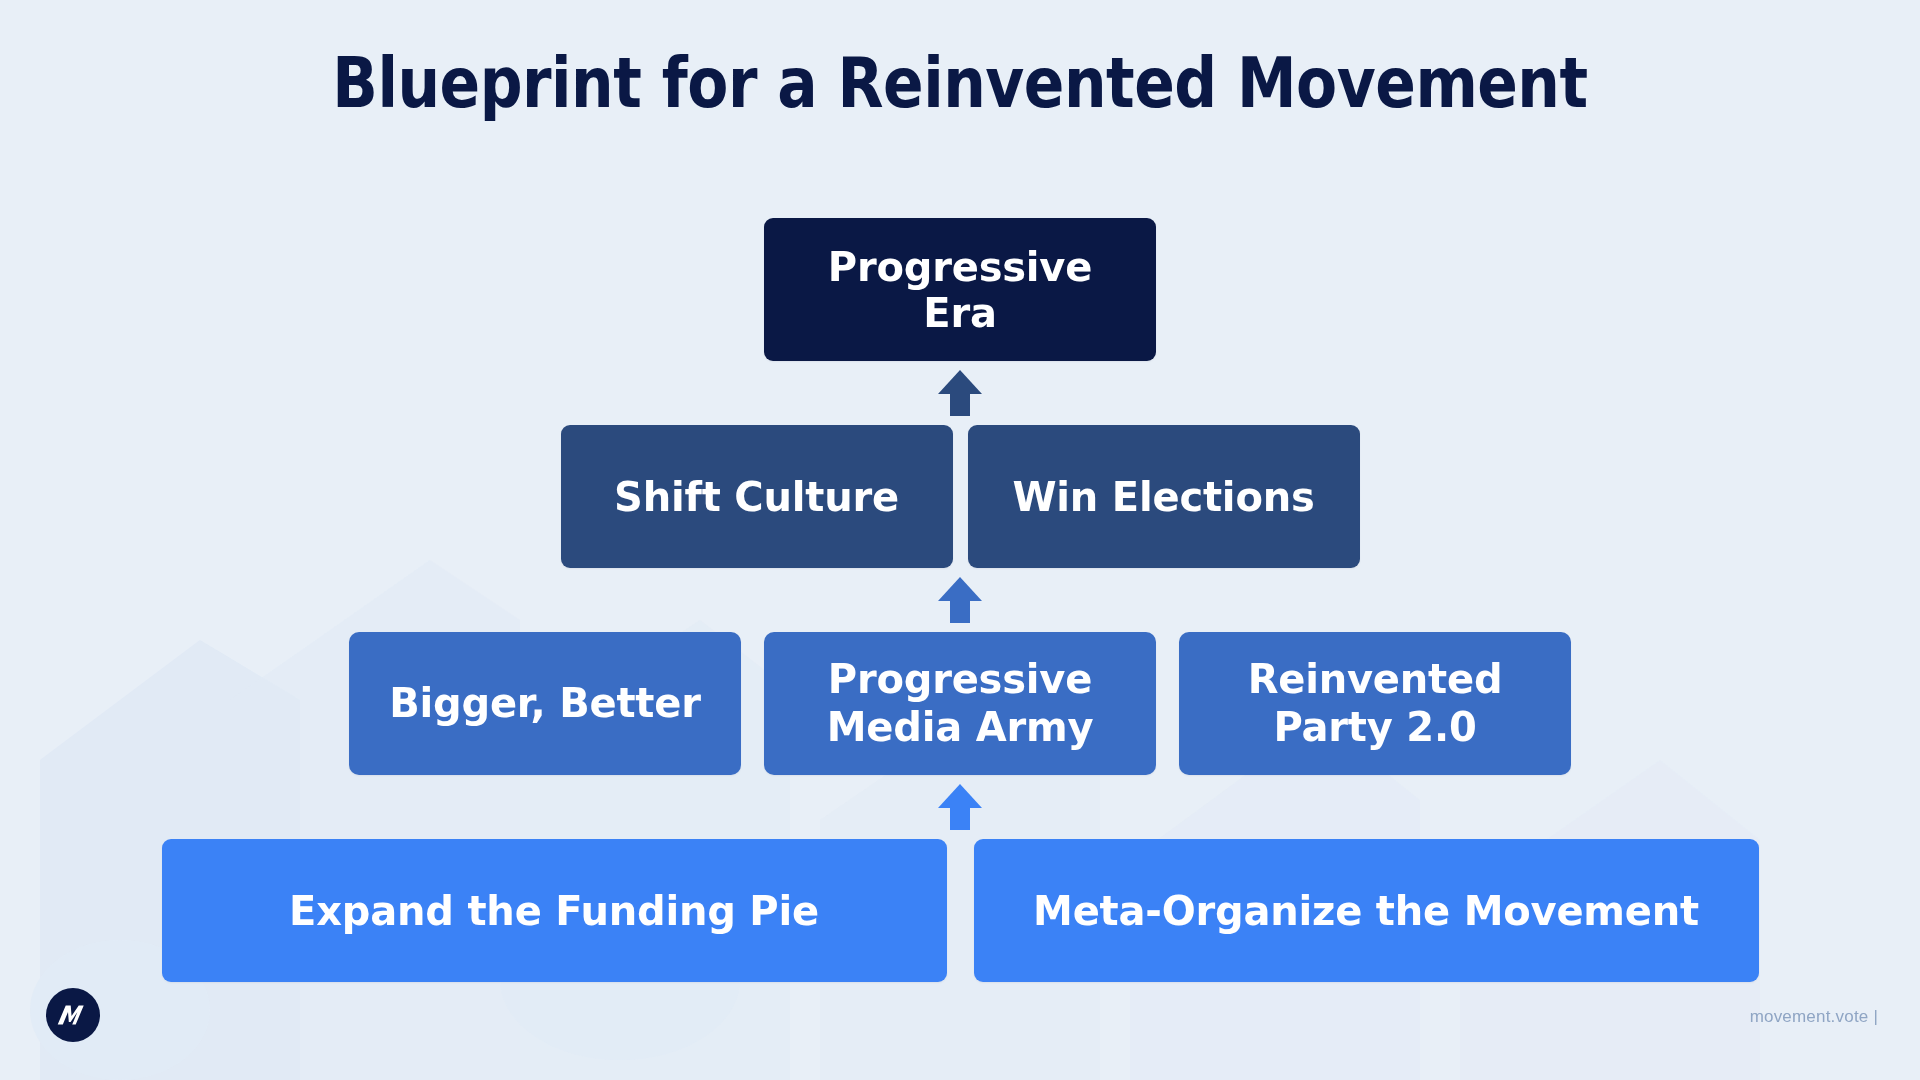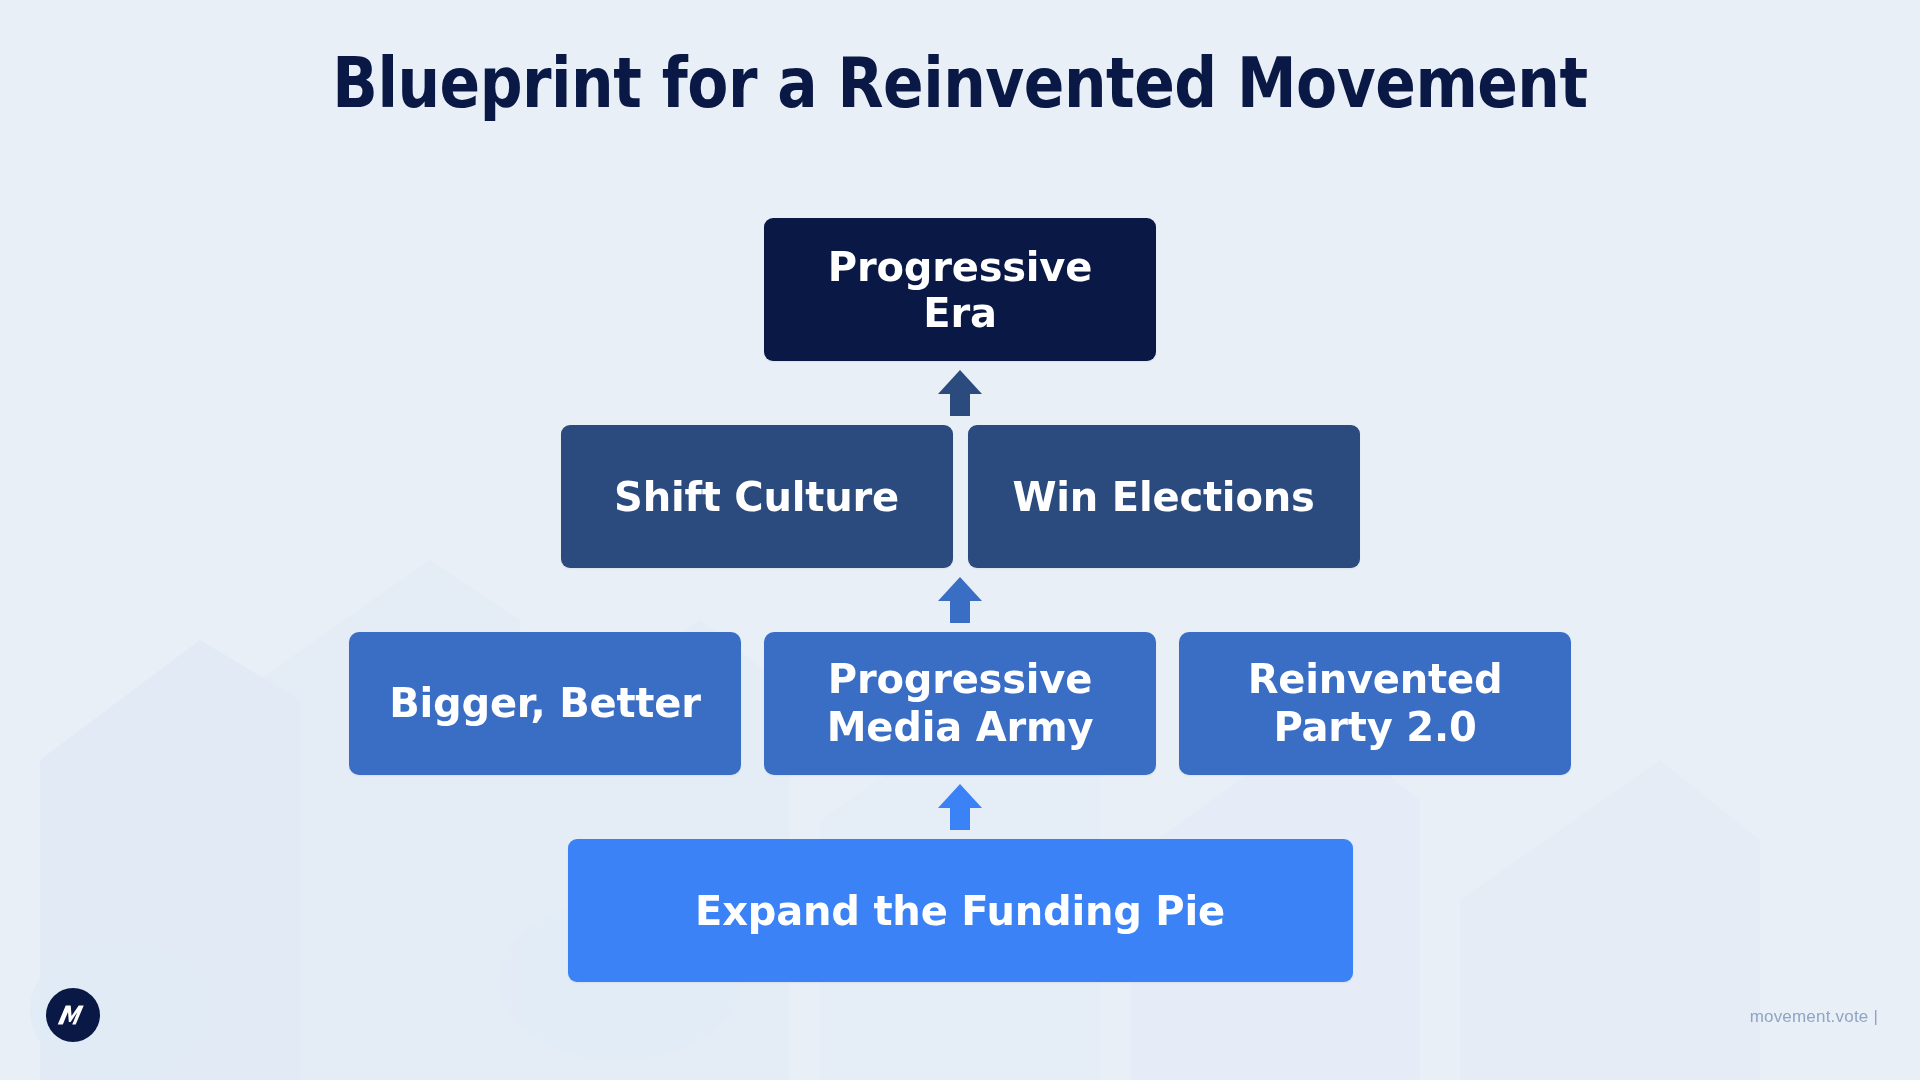--- a/index.html
+++ b/index.html
@@ -264,20 +264,23 @@
       <div class="arrow arrow-c">
         <span class="head"></span>
         <span class="shaft"></span>
       </div>
     </div>
 
     <div class="tier tier-4">
       <div class="node">
         <span>Expand the Funding Pie</span>
       </div>
+      <div class="node">
+        <span>Meta-Organize the Movement</span>
+      </div>
     </div>
 
   </div>
 
   <svg id="footer-logo" viewBox="0 0 54 54">
     <circle cx="27" cy="27" r="27" fill="#0a1845"></circle>
     <path d="M14.5 36.5 L19.5 17.5 L24.5 17.5 L27 28 L32.5 17.5 L37.5 17.5 L32.5 36.5 L29 36.5 L32.2 24 L27 34 L25.2 34 L22.8 24 L19.6 36.5 Z" fill="#ffffff" transform="skewX(-9) translate(3,0)"></path>
   </svg>
 
   <div id="footer-url">movement.vote  |</div>

